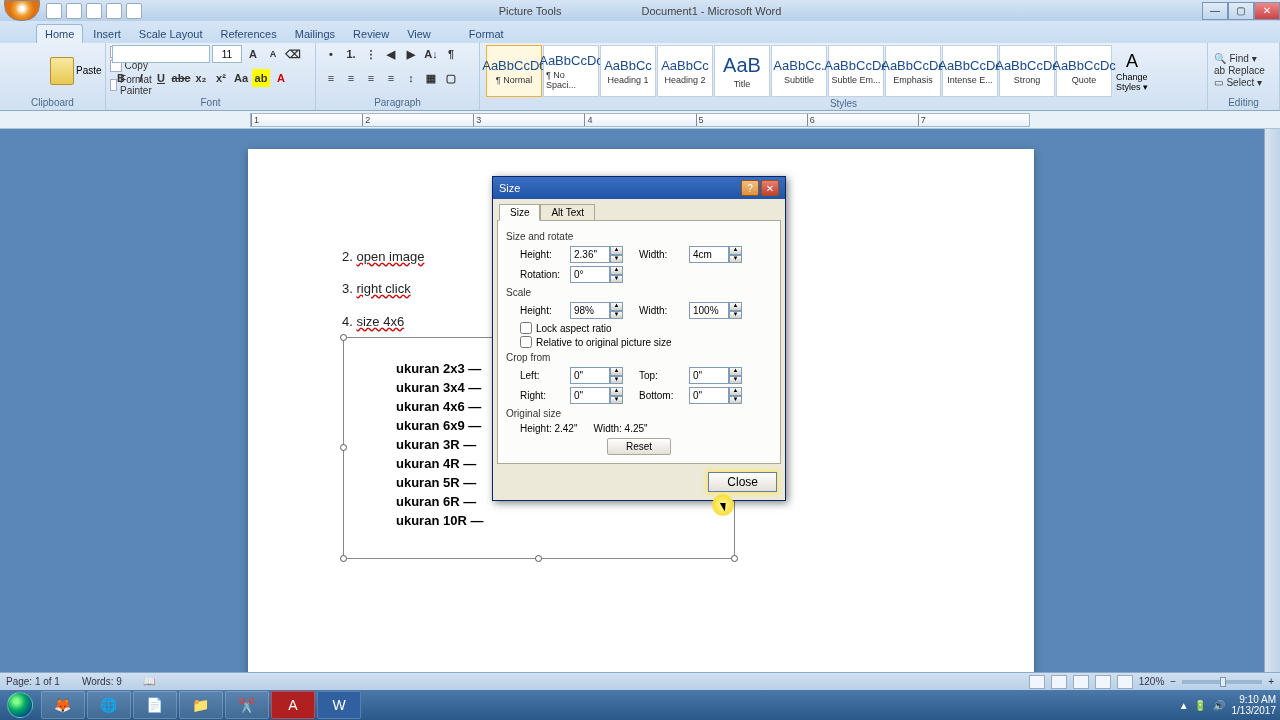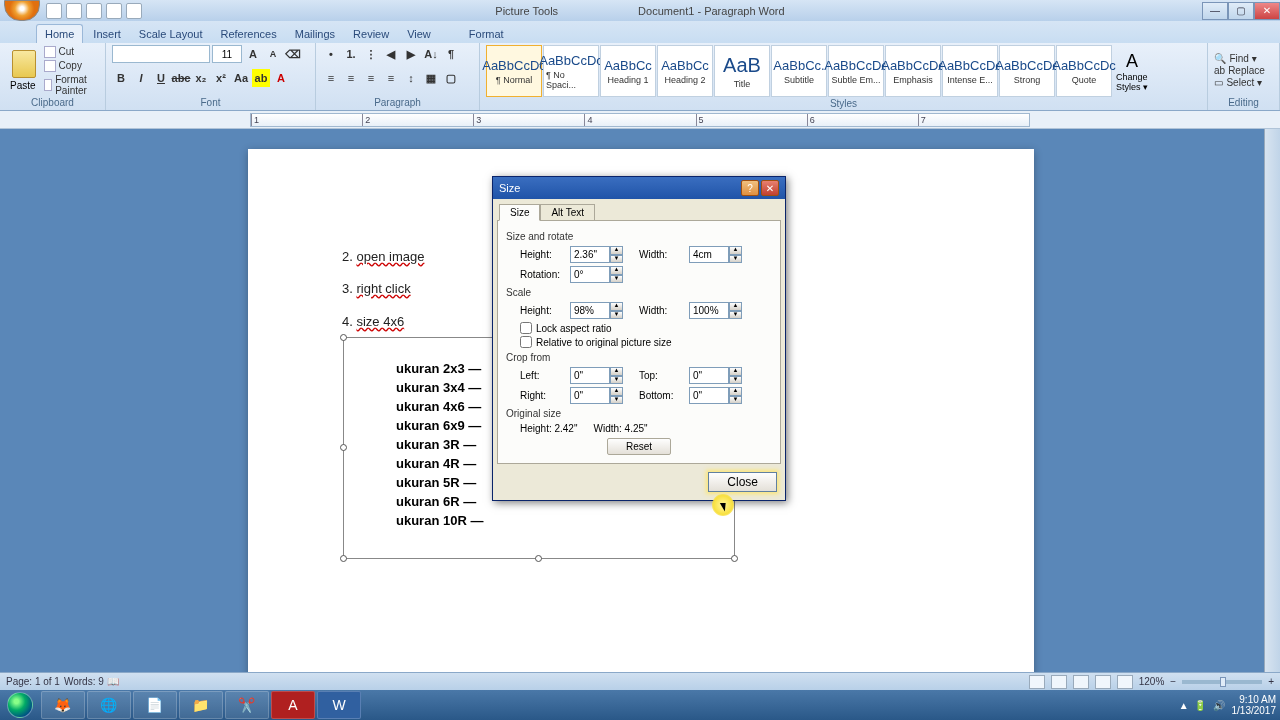--- a/index.html
+++ b/index.html
@@ -19,21 +19,21 @@
 .ribbon-tabs { height: 22px; background: linear-gradient(#d6e5f5,#c8ddf2); display: flex; align-items: end; padding-left: 36px; font-size: 11px; gap: 2px; }
 .tab { padding: 3px 8px; color: #2a4a7a; cursor: pointer; }
 .tab.active { background: #e8f0fa; border: 1px solid #9bb8d8; border-bottom: none; border-radius: 3px 3px 0 0; }
 .tab.contextual { color: #2a4a7a; }
 
 
 .ribbon { height: 68px; background: linear-gradient(#e8f0fa,#d0e0f2); border-bottom: 1px solid #8aa8c8; display: flex; font-size: 10px; }
 .group { border-right: 1px solid #b8ccdf; padding: 2px 6px; display: flex; flex-direction: column; justify-content: space-between; position: relative; }
 .group-label { text-align: center; font-size: 10px; color: #4a6a8a; padding-top: 1px; }
 .group-content { display: flex; align-items: center; gap: 4px; flex: 1; }
-.big-btn { display: flex; flex-direction: column; align-items: flex-end; justify-content: center; gap: 2px; padding: 2px 4px; }
+.big-btn { display: flex; align-items: center; justify-content: center; gap: 2px; padding: 2px 4px; margin-left: 40px; }
 .paste-icon { width: 24px; height: 28px; background: linear-gradient(#f8e8a0,#e8c850); border: 1px solid #b89030; border-radius: 2px; }
 .mini-list { display: flex; flex-direction: column; gap: 2px; }
 .mini-item { display: flex; align-items: center; gap: 3px; font-size: 10px; color: #333; }
 .mini-icon { width: 12px; height: 12px; background: #fff; border: 1px solid #aac; }
 .font-row { display: flex; gap: 2px; margin-bottom: 2px; }
 .font-input { width: 98px; height: 18px; border: 1px solid #9ab8d0; background: #fff; font-size: 10px; padding: 0 3px; }
 .size-input { width: 30px; height: 18px; border: 1px solid #9ab8d0; background: #fff; font-size: 10px; text-align: center; }
 .tiny-btn { width: 18px; height: 18px; border: 1px solid transparent; display: inline-flex; align-items: center; justify-content: center; font-size: 11px; font-weight: bold; color: #333; }
 .style-gallery { display: flex; gap: 1px; }
 .style-item { width: 56px; height: 52px; border: 1px solid #c0d0e0; background: #fff; display: flex; flex-direction: column; align-items: center; justify-content: center; font-size: 9px; padding: 2px; }
@@ -81,21 +81,21 @@
 .reset-row { text-align: center; margin-top: 4px; }
 .dlg-footer { text-align: right; padding: 4px 8px 8px 0; }
 .close-btn { padding: 2px 18px; border: 1px solid #6080a0; background: linear-gradient(#fefefe,#e4e0d8); font-size: 12px; box-shadow: 0 0 4px 2px rgba(255,230,100,.8); }
 
 
 .cursor-highlight { position: absolute; left: 712px; top: 494px; width: 22px; height: 22px; background: radial-gradient(circle, #fff080 20%, #f8e040 60%, rgba(248,224,64,0) 100%); border-radius: 50%; pointer-events: none; }
 .cursor-arrow { position: absolute; left: 722px; top: 501px; width: 0; height: 0; border-left: 5px solid #000; border-top: 3px solid transparent; border-bottom: 7px solid transparent; transform: rotate(-30deg); pointer-events: none; }
 
 
 .statusbar { position: absolute; bottom: 30px; left: 0; right: 0; height: 18px; background: linear-gradient(#d0e0f0,#b8d0e8); border-top: 1px solid #8aa8c8; display: flex; align-items: center; font-size: 10px; color: #334; padding: 0 6px; justify-content: space-between; }
-.status-left { display: flex; gap: 4px; }
+.status-left { display: flex; gap: 22px; }
 .status-right { display: flex; gap: 6px; align-items: center; }
 .view-btn { width: 16px; height: 14px; border: 1px solid #9ab; background: #f0f6fc; }
 .zoom-slider { width: 80px; height: 4px; background: #9ab8d0; position: relative; }
 .zoom-thumb { position: absolute; left: 38px; top: -3px; width: 6px; height: 10px; background: #e0ecf8; border: 1px solid #7a95b8; }
 
 
 .taskbar { position: absolute; bottom: 0; left: 0; right: 0; height: 30px; background: linear-gradient(#4a78a8,#2a5888); display: flex; align-items: center; }
 .start-btn { width: 40px; height: 30px; display: flex; align-items: center; justify-content: center; }
 .start-orb { width: 26px; height: 26px; border-radius: 50%; background: radial-gradient(circle at 35% 35%, #8f8 10%, #0a6 40%, #048 80%); border: 1px solid rgba(255,255,255,.4); }
 .task-item { width: 44px; height: 28px; margin: 0 1px; background: rgba(255,255,255,.1); border: 1px solid rgba(255,255,255,.2); border-radius: 2px; display: flex; align-items: center; justify-content: center; font-size: 14px; }
@@ -109,21 +109,21 @@
   <div class="office-btn"></div>
   <div class="qat">
     <div class="qat-icon"></div>
     <div class="qat-icon"></div>
     <div class="qat-icon"></div>
     <div class="qat-icon"></div>
     <div class="qat-icon"></div>
   </div>
   <div class="title-center">
     <span>Picture Tools</span>
-    <span>Document1 - Paragraph Word</span>
+    <span>Document1 - Microsoft Word</span>
   </div>
   <div class="win-controls">
     <div class="win-btn">—</div>
     <div class="win-btn">▢</div>
     <div class="win-btn close">✕</div>
   </div>
 </div>
 
 <div class="ribbon-tabs">
   <div class="tab active">Home</div>

